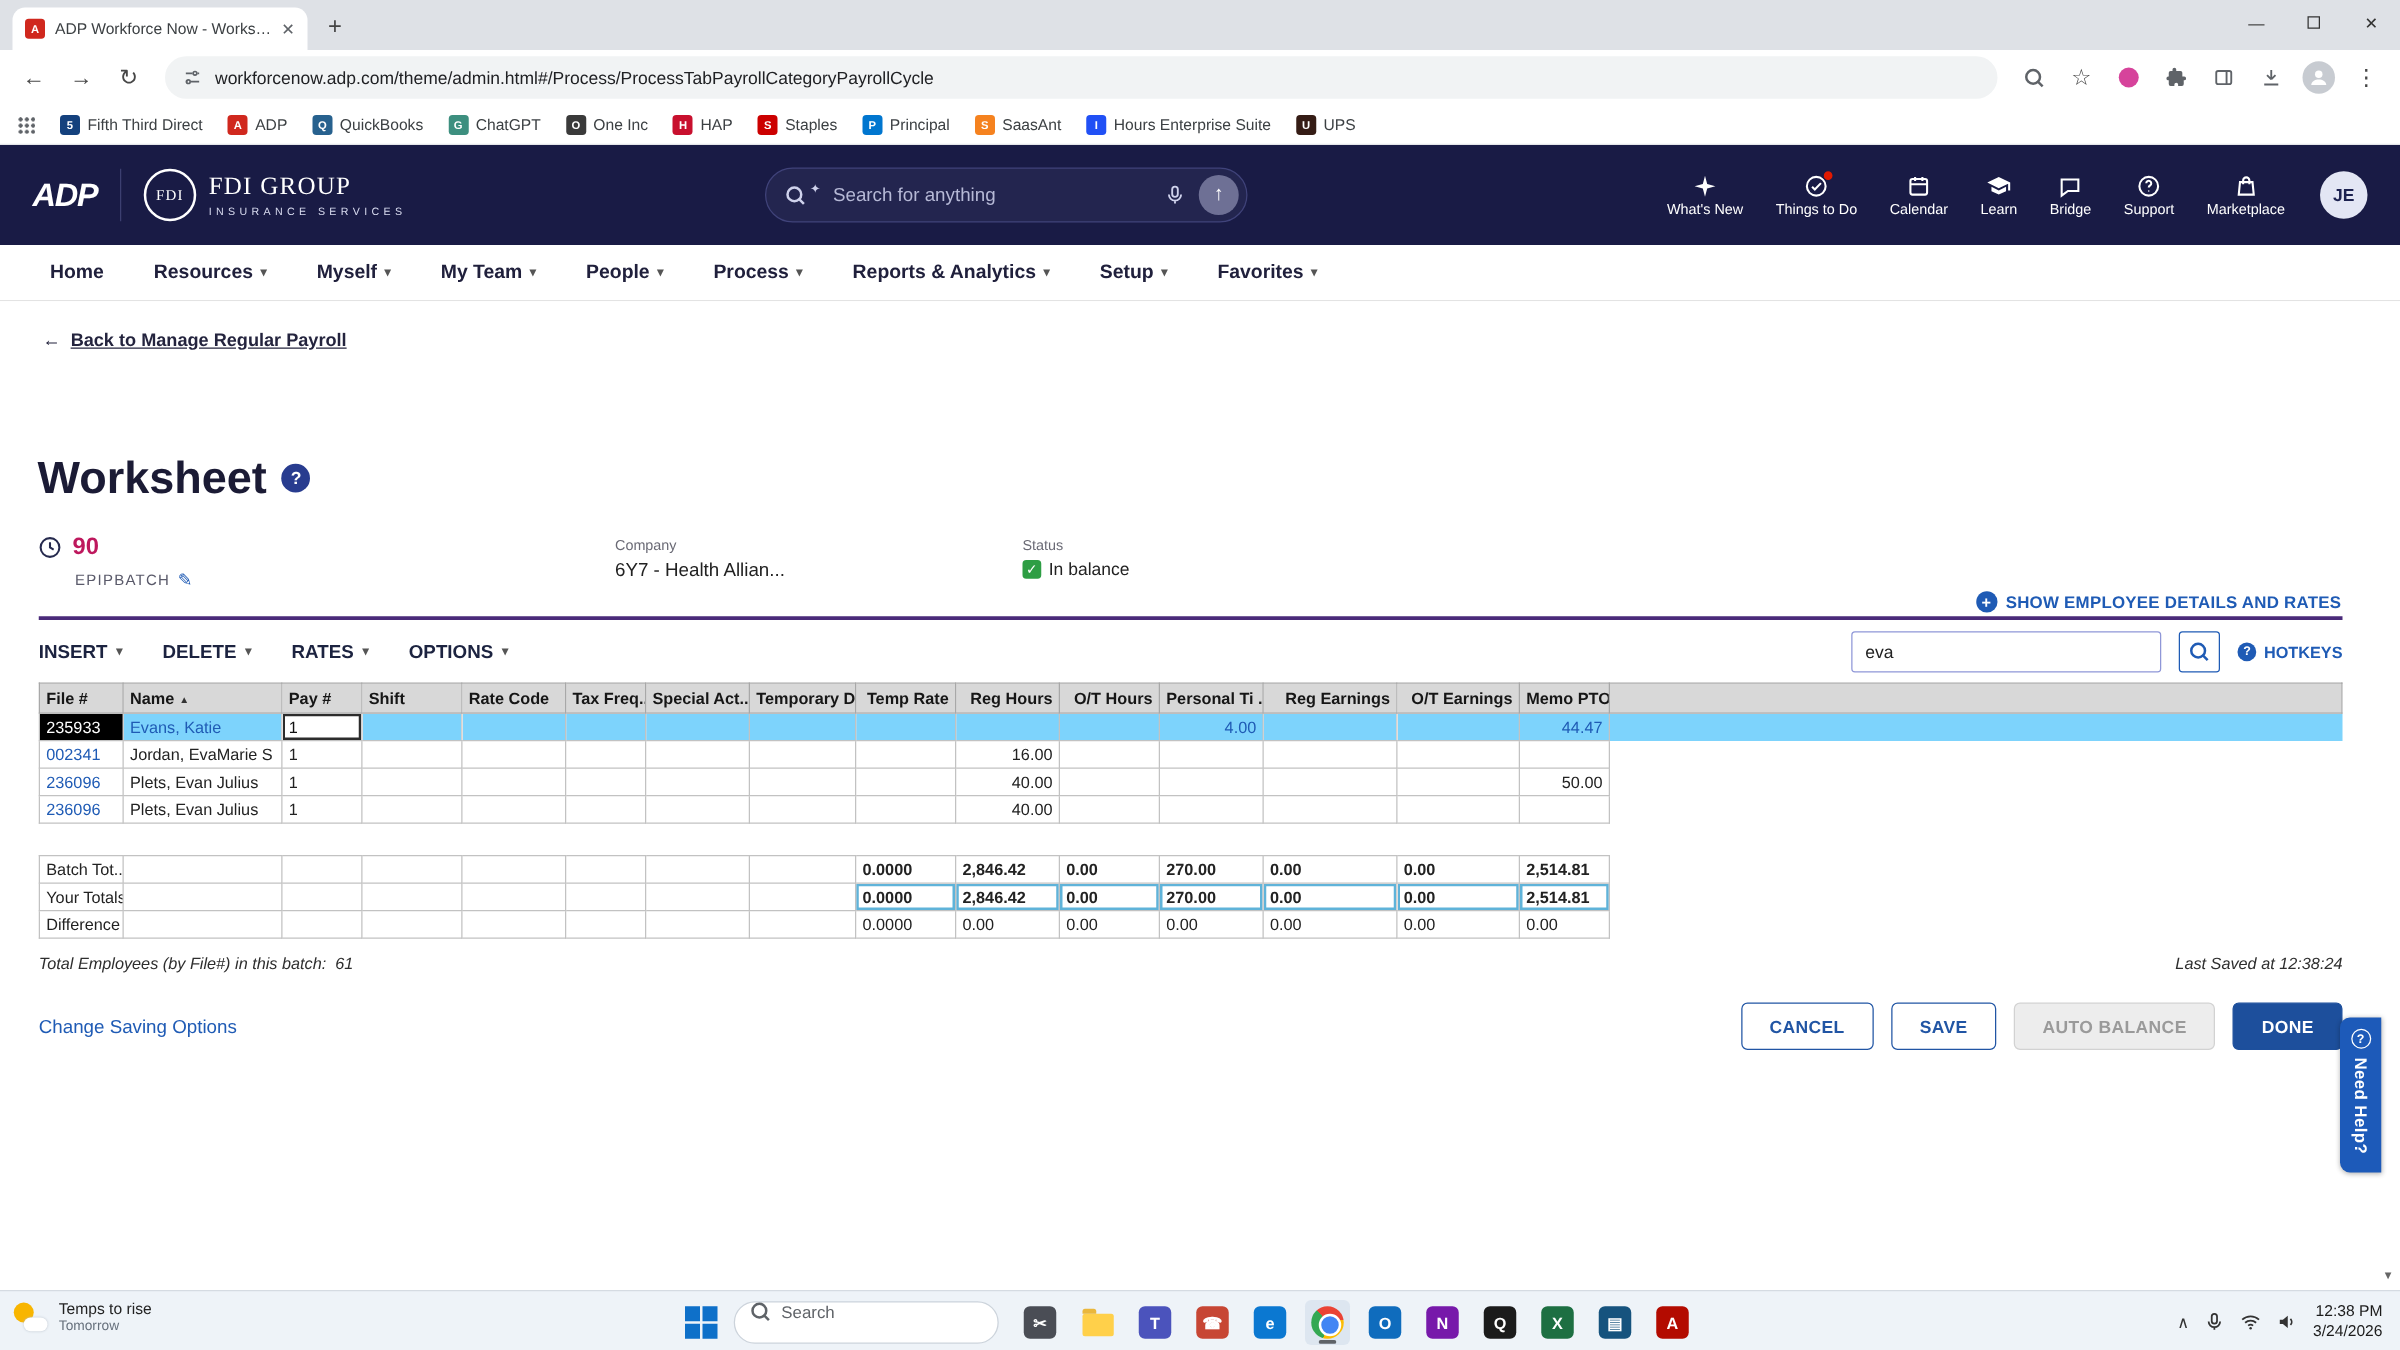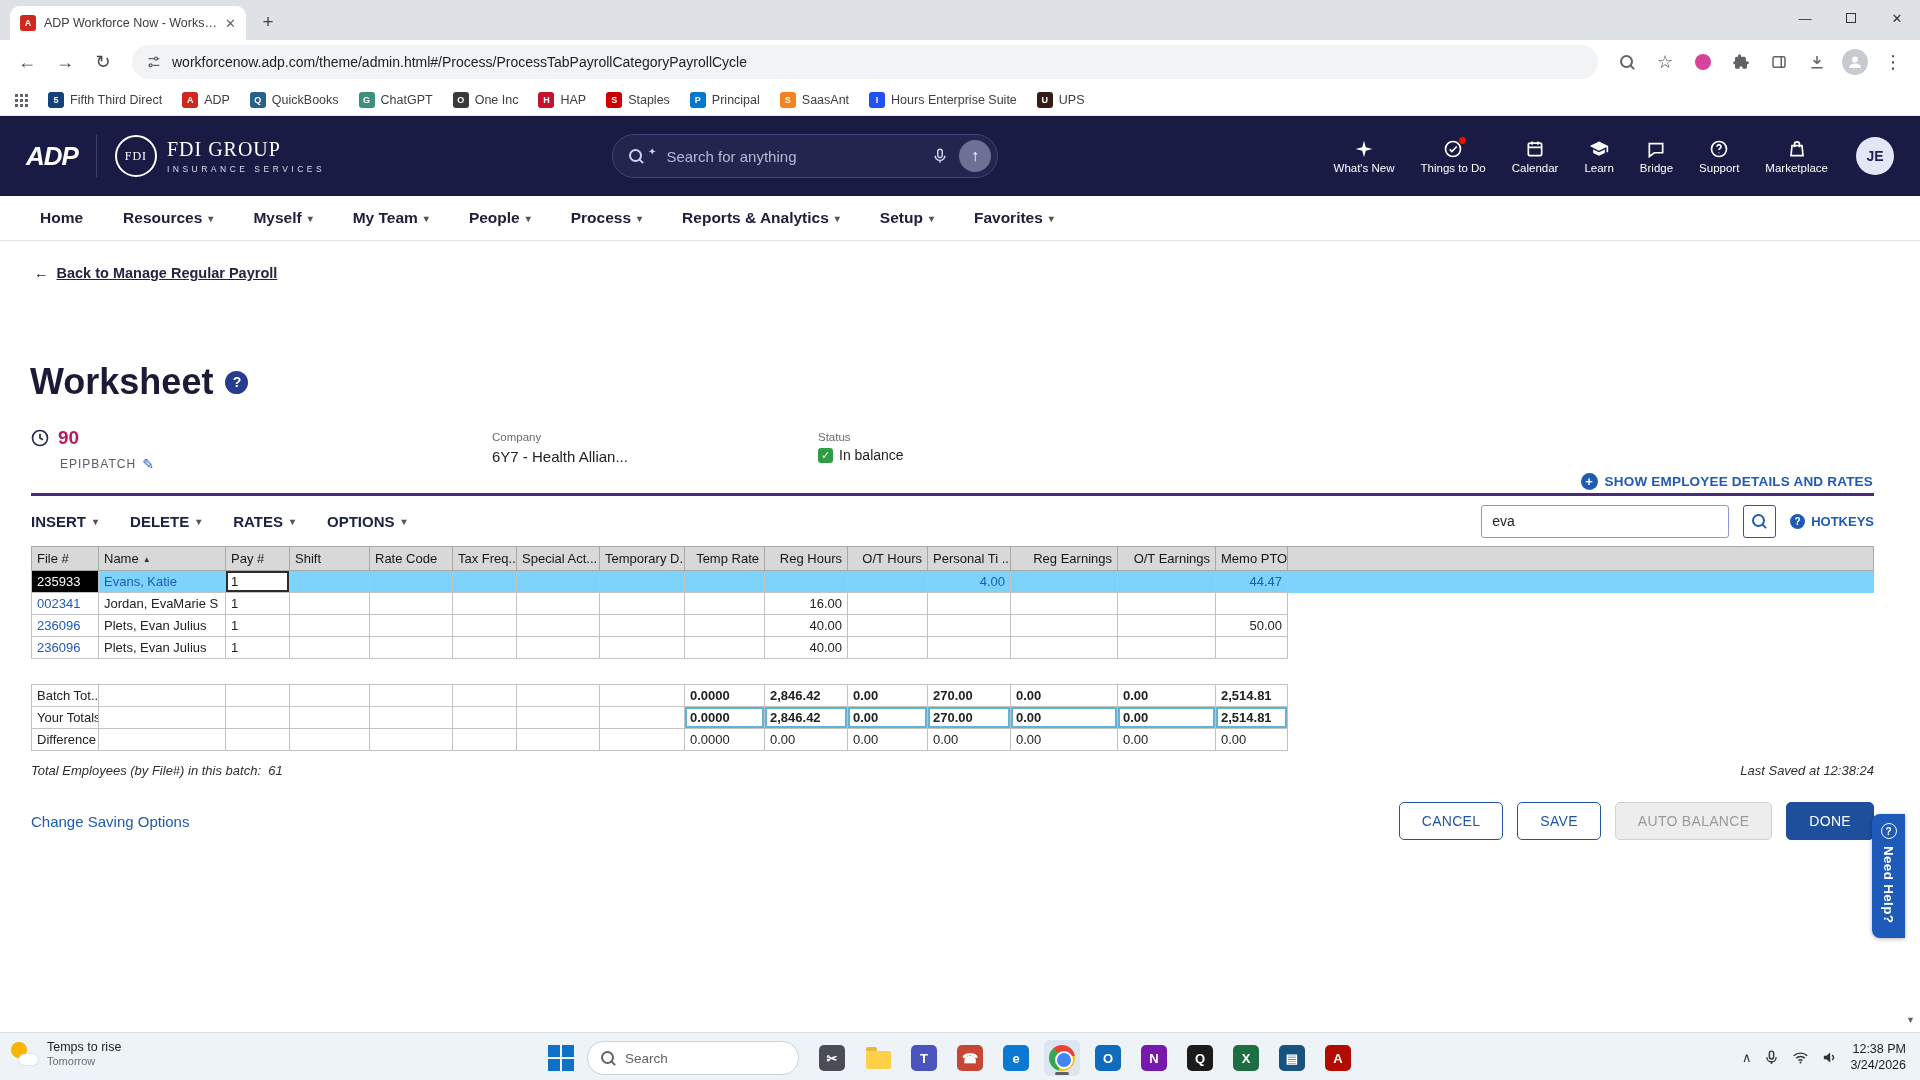--- a/index.html
+++ b/index.html
@@ -89,21 +89,21 @@
   .hotkeys{display:flex;align-items:center;gap:6px;color:#1f5bb5;font-weight:700;font-size:13px}
   .q-circle{width:15px;height:15px;border-radius:50%;background:#1f5bb5;color:#fff;font-size:10px;font-weight:700;display:flex;align-items:center;justify-content:center}
 
   
   .mag{position:relative;width:15px;height:15px;display:inline-block;flex:none}
   .mag::before{content:'';position:absolute;width:9px;height:9px;border:2px solid currentColor;border-radius:50%;top:0;left:0}
   .mag::after{content:'';position:absolute;width:6px;height:2px;background:currentColor;transform:rotate(45deg);bottom:2px;right:0}
 
   
   table.grid{border-collapse:collapse;table-layout:fixed;width:1843px;font-size:13px}
-  .grid th{background:#d8d8d8;border:1px solid #a8a8a8;height:24px;padding:0 5px;font-weight:400;color:#161616;text-align:left;white-space:nowrap;overflow:hidden}
+  .grid th{background:#d8d8d8;border:1px solid #a8a8a8;height:24px;padding:0 5px;font-weight:700;color:#161616;text-align:left;white-space:nowrap;overflow:hidden}
   .grid th.num{text-align:right}
   .grid td{border:1px solid #c2c2c2;height:22px;padding:0 5px;color:#222;background:#fff;white-space:nowrap;overflow:hidden}
   .grid td.num{text-align:right}
   .grid td.filecell{color:#1f5bb5}
   .grid tr.sel td{background:#7dd3fc;color:#1f5bb5}
   .grid tr.sel td.filecell{background:#000000;color:#fff}
   .grid tr.sel td.active-cell{background:#fff;color:#111;box-shadow:inset 0 0 0 2px #2c2c2c}
   .grid td.nob,.grid th.fillerh{white-space:nowrap}
   .grid td.nob{border:none;background:transparent}
   .grid tr.spacer td{border:none;height:26px;background:#fff}
@@ -111,21 +111,21 @@
   .grid td.tot{text-align:left}
   .grid tr.strong td.tot{font-weight:700}
   .grid td.hl{box-shadow:inset 0 0 0 2px #5fb3d9}
   .sort{font-size:8px;margin-left:4px;color:#333;vertical-align:1px}
 
   .tfoot-row{display:flex;margin-top:12px;font-size:13px;color:#2e2e2e;font-style:italic}
   .tfoot-row .right{margin-left:auto}
   .bottom-row{display:flex;align-items:center;margin-top:24px}
   .change-link{color:#1f5bb5;font-size:15px}
   .btn-group{margin-left:auto;display:flex;align-items:center;gap:14px}
-  .btn{height:38px;border-radius:5px;font-size:14px;font-weight:400;padding:0 22px;display:flex;align-items:center;letter-spacing:.3px}
+  .btn{height:38px;border-radius:5px;font-size:14px;font-weight:700;padding:0 22px;display:flex;align-items:center;letter-spacing:.3px}
   .btn-outline{border:1.5px solid #2155a4;color:#2155a4;background:#fff}
   .btn-disabled{border:1.5px solid #d2d2d2;color:#9a9a9a;background:#ededed}
   .btn-primary{border:1.5px solid #1d4f9c;background:#1d4f9c;color:#fff}
 
   .need-help{position:absolute;right:15px;top:814px;width:33px;height:124px;background:#1d5ab9;border-radius:8px 0 0 8px;display:flex;flex-direction:column;align-items:center;padding-top:9px;gap:7px;color:#fff;box-shadow:0 1px 4px rgba(0,0,0,.3)}
   .nh-q{width:16px;height:16px;border-radius:50%;border:1.5px solid #fff;font-size:10px;font-weight:700;display:flex;align-items:center;justify-content:center}
   .nh-text{writing-mode:vertical-rl;font-size:13.5px;font-weight:700;letter-spacing:.3px}
 
   .scroll-hint{position:absolute;right:2px;top:1012px;width:15px;height:16px;color:#666;font-size:9px;display:flex;align-items:center;justify-content:center}
 
@@ -133,21 +133,21 @@
   .taskbar{position:absolute;left:0;bottom:0;width:1920px;height:48px;background:#eef3f8;border-top:1px solid #d5dbe2}
   .weather{position:absolute;left:10px;top:7px;display:flex;align-items:center;gap:9px}
   .weather-ic{position:relative;width:28px;height:26px}
   .weather-ic .sun{position:absolute;top:1px;left:1px;width:16px;height:16px;border-radius:50%;background:#f8b500}
   .weather-ic .cloud{position:absolute;bottom:2px;right:0;width:19px;height:11px;border-radius:7px;background:#fff;box-shadow:0 0 2px #b9c2cc}
   .weather-t1{font-size:12.5px;color:#222}
   .weather-t2{font-size:11px;color:#66707c;margin-top:1px}
   .tb-center{position:absolute;left:548px;top:7px;display:flex;align-items:center;gap:11px}
   .win-logo{display:grid;grid-template-columns:12px 12px;grid-template-rows:12px 12px;gap:2px;margin-right:2px}
   .win-logo span{background:#0e70c9}
-  .tb-search{width:212px;height:34px;background:#fff;border:1px solid #ccd3db;border-radius:17px;display:flex;align-items:center;gap:9px;padding:0 13px;color:#5f6368;font-size:13.5px}
+  .tb-search{width:212px;height:34px;background:#fff;border:1px solid #ccd3db;border-radius:17px;display:flex;align-items:flex-start;gap:9px;padding:0 13px;color:#5f6368;font-size:13.5px}
   .tb-apps{display:flex;align-items:center;gap:10px;margin-left:4px}
   .tb-app{position:relative;width:36px;height:36px;border-radius:5px;display:flex;align-items:center;justify-content:center}
   .tb-app.active{background:#dde6f0}
   .app-tile{width:26px;height:26px;border-radius:5px;color:#fff;font-size:13px;font-weight:700;display:flex;align-items:center;justify-content:center}
   .app-underline{position:absolute;bottom:1px;left:11px;width:14px;height:3px;border-radius:2px;background:#5f6368}
   .chrome-ic{width:26px;height:26px;border-radius:50%;background:conic-gradient(from -40deg,#ea4335 0 120deg,#fbbc05 120deg 235deg,#34a853 235deg 360deg);position:relative}
   .chrome-ic::after{content:'';position:absolute;top:6px;left:6px;width:14px;height:14px;border-radius:50%;background:#4285f4;border:2.5px solid #fff}
   .folder-ic{width:25px;height:18px;background:#ffd04a;border-radius:2px;position:relative;margin-top:4px}
   .folder-ic::before{content:'';position:absolute;top:-4px;left:0;width:11px;height:4px;background:#eab73c;border-radius:2px 2px 0 0}
   .tray{position:absolute;right:14px;top:0;height:48px;display:flex;align-items:center;gap:12px}

